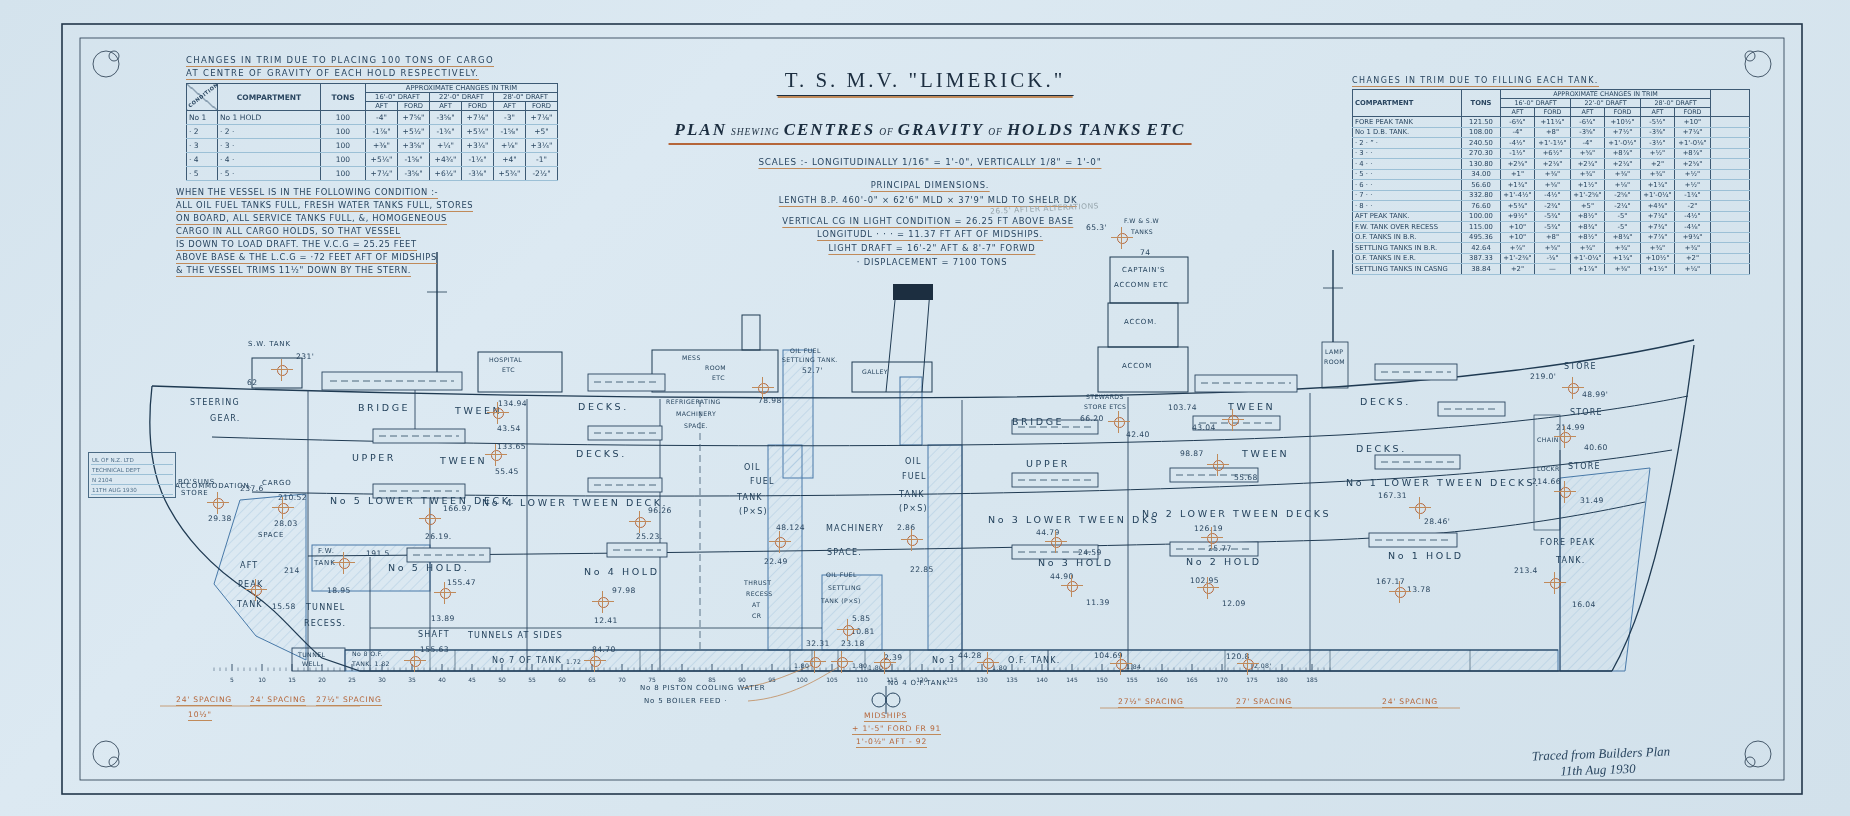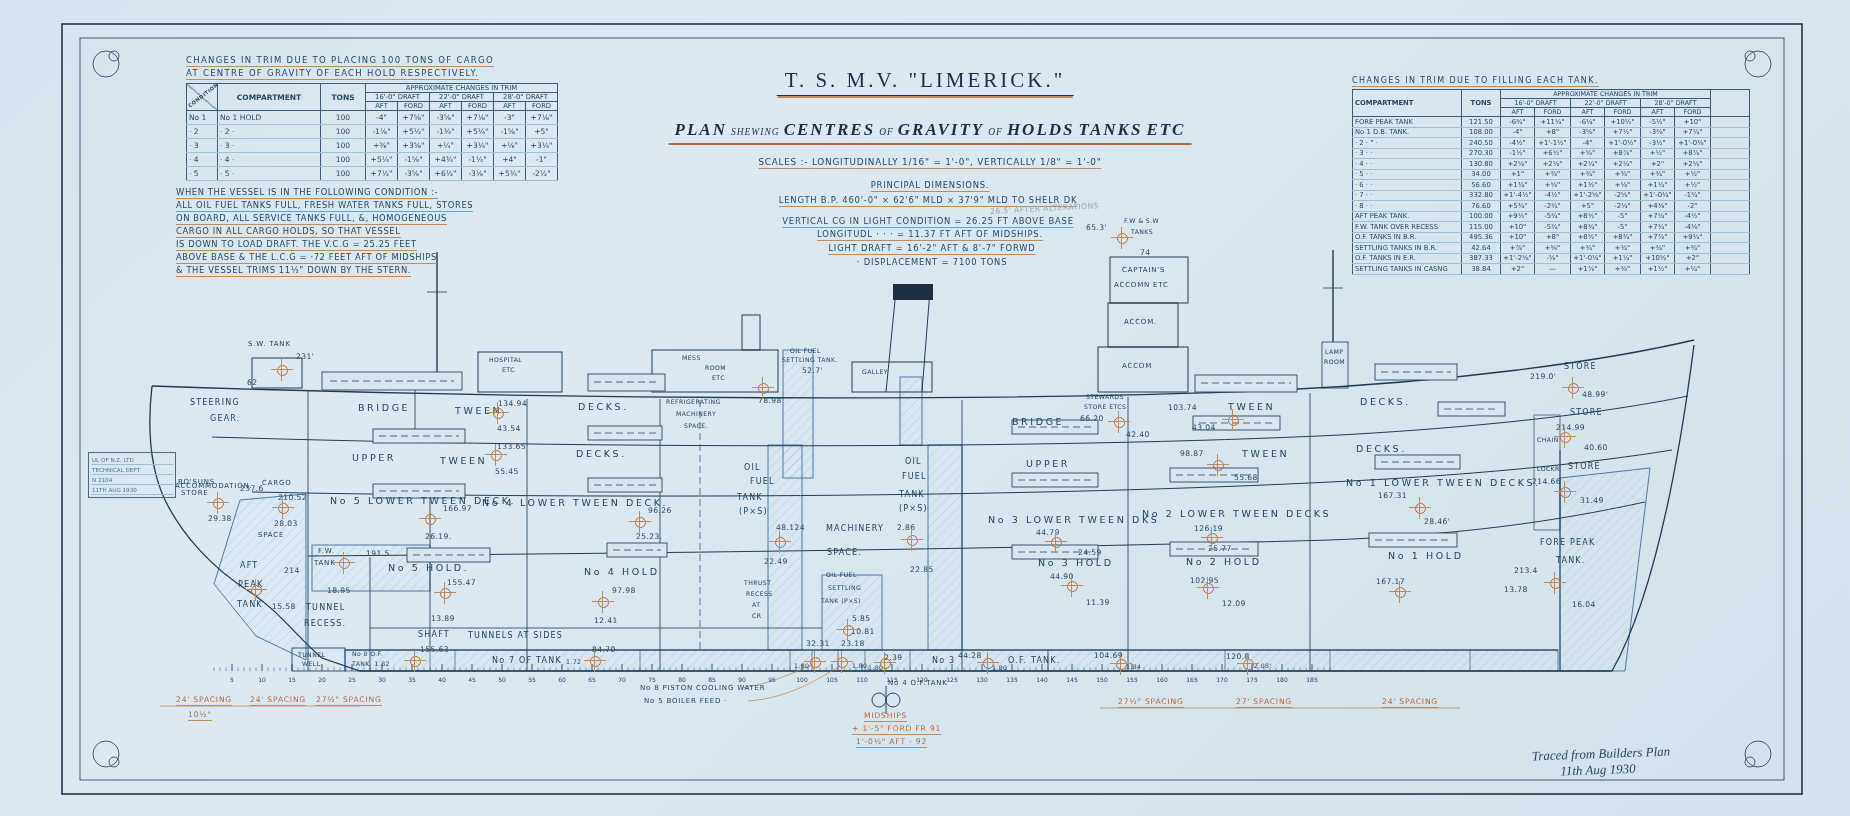--- a/index.html
+++ b/index.html
@@ -594,21 +594,21 @@
       <div class="val" style="left: 1194px; top: 524px;">126.19</div>
       <div class="val" style="left: 1208px; top: 544px;">25.77</div>
       <div class="cap" style="left: 1186px; top: 556px;">No 2  HOLD</div>
       <div class="val" style="left: 1190px; top: 576px;">102.95</div>
       <div class="val" style="left: 1222px; top: 599px;">12.09</div>
       <div class="cap" style="left: 1346px; top: 477px;">No 1 LOWER TWEEN DECKS.</div>
       <div class="val" style="left: 1378px; top: 491px;">167.31</div>
       <div class="val" style="left: 1424px; top: 517px;">28.46'</div>
       <div class="cap" style="left: 1388px; top: 550px;">No 1  HOLD</div>
       <div class="val" style="left: 1376px; top: 577px;">167.17</div>
-      <div class="val" style="left: 1479px; top: 585px; margin-left: 25px;">13.78</div>
+      <div class="val" style="left: 1382px; top: 585px; margin-left: 25px;">13.78</div>
       <div class="lbl" style="left: 1540px; top: 538px;">FORE PEAK</div>
       <div class="lbl" style="left: 1556px; top: 556px;">TANK.</div>
       <div class="val" style="left: 1514px; top: 566px;">213.4</div>
       <div class="val" style="left: 1572px; top: 600px;">16.04</div>
       <div class="lbl" style="left: 1564px; top: 362px;">STORE</div>
       <div class="val" style="left: 1530px; top: 372px;">219.0'</div>
       <div class="val" style="left: 1582px; top: 390px;">48.99'</div>
       <div class="lbl" style="left: 1570px; top: 408px;">STORE</div>
       <div class="val" style="left: 1536px; top: 423px; padding-left: 20px;">214.99</div>
       <div class="val" style="left: 1584px; top: 443px;">40.60</div>

